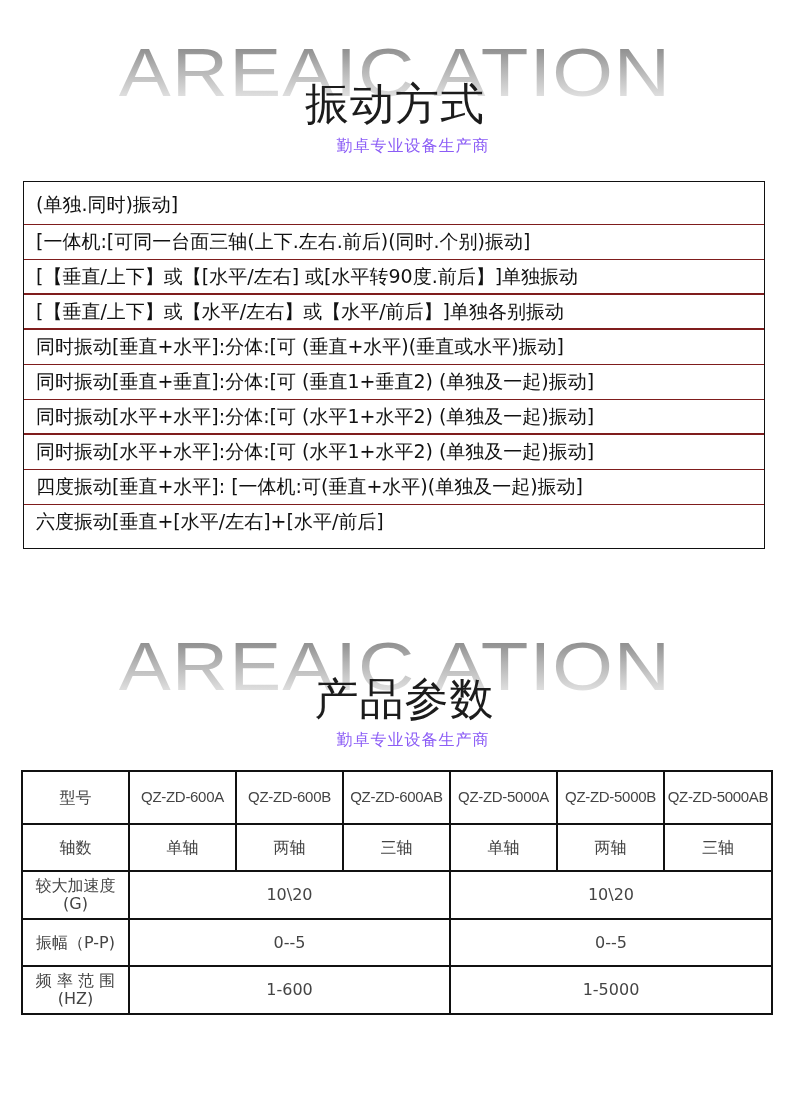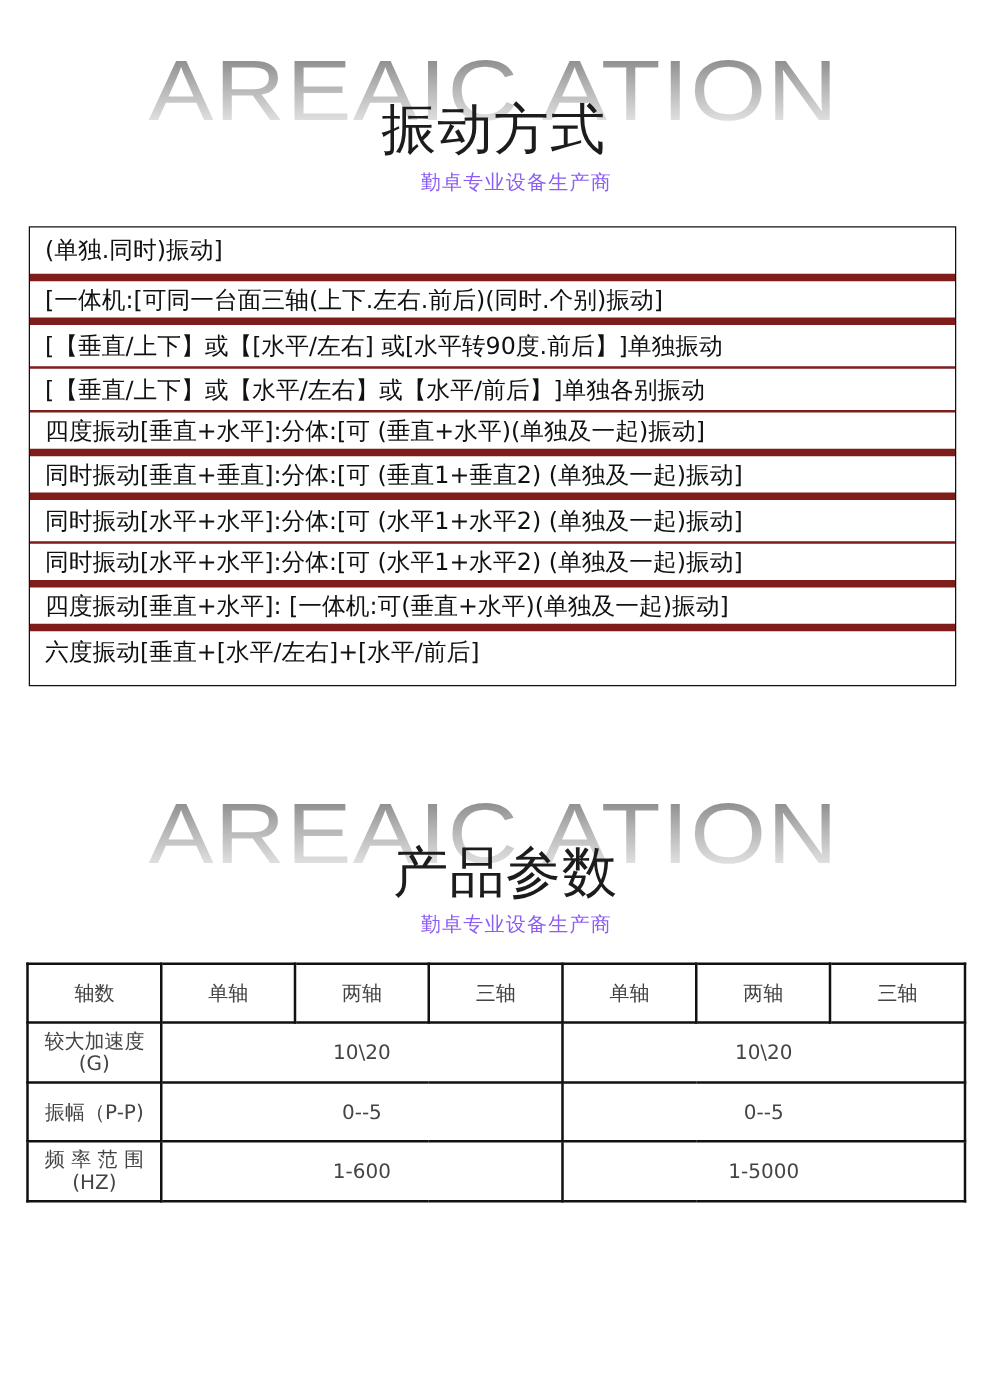--- a/index.html
+++ b/index.html
@@ -22,21 +22,21 @@
     position: absolute; left: 18px; width: 790px; text-align: center;
     font-size: 16px; color: #8b5cf6; line-height: 1; letter-spacing: 1px;
   }
 
   
   .modes {
     position: absolute; left: 23px; top: 181px; width: 742px; height: 368px;
     border: 1px solid #111;
   }
   .mode-row {
-    border-bottom: 6px solid #7f1d1d; height: 35px;
+    border-bottom: 1px solid #7f1d1d; height: 35px;
     display: flex; align-items: center; padding-left: 12px;
     font-size: 19px; color: #111; white-space: nowrap; overflow: hidden;
   }
   .mode-row.first { height: 43px; align-items: flex-end; padding-bottom: 6px; }
   .mode-row.thick { border-bottom-width: 2px; }
   .mode-row.last { border-bottom: none; height: 43px; align-items: flex-start; padding-top: 4px; }
 
   
   .params {
     position: absolute; left: 21px; top: 770px; width: 750px;
@@ -58,21 +58,21 @@
 <div>
   <div class="bg-word" style="top:38px;">AREAIC ATION</div>
   <div class="main-title" style="top:82px;">振动方式</div>
   <div class="sub-title" style="top:138px;">勤卓专业设备生产商</div>
 
   <div class="modes">
     <div class="mode-row first">(单独.同时)振动]</div>
     <div class="mode-row">[一体机:[可同一台面三轴(上下.左右.前后)(同时.个别)振动]</div>
     <div class="mode-row thick">[【垂直/上下】或【[水平/左右] 或[水平转90度.前后】]单独振动</div>
     <div class="mode-row thick">[【垂直/上下】或【水平/左右】或【水平/前后】]单独各别振动</div>
-    <div class="mode-row">四度振动[垂直+水平]:分体:[可 (垂直+水平)(单独及一起)振动]</div>
+    <div class="mode-row">同时振动[垂直+水平]:分体:[可 (垂直+水平)(垂直或水平)振动]</div>
     <div class="mode-row">同时振动[垂直+垂直]:分体:[可 (垂直1+垂直2) (单独及一起)振动]</div>
     <div class="mode-row thick">同时振动[水平+水平]:分体:[可 (水平1+水平2) (单独及一起)振动]</div>
     <div class="mode-row">同时振动[水平+水平]:分体:[可 (水平1+水平2) (单独及一起)振动]</div>
     <div class="mode-row">四度振动[垂直+水平]: [一体机:可(垂直+水平)(单独及一起)振动]</div>
     <div class="mode-row last">六度振动[垂直+[水平/左右]+[水平/前后]</div>
   </div>
 </div>
 
 <div>
   <div class="bg-word" style="top:632px;">AREAIC ATION</div>
@@ -83,20 +83,29 @@
     <colgroup>
       <col style="width:107px">
         <col style="width:107px">
         <col style="width:107px">
         <col style="width:107px">
       <col style="width:107px">
         <col style="width:107px">
         <col style="width:108px">
     </colgroup>
     <tbody>
+        <tr style="height:53px">
+      <td class="label">型号</td>
+      <td class="model">QZ-ZD-600A</td>
+      <td class="model">QZ-ZD-600B</td>
+      <td class="model">QZ-ZD-600AB</td>
+      <td class="model">QZ-ZD-5000A</td>
+      <td class="model">QZ-ZD-5000B</td>
+      <td class="model">QZ-ZD-5000AB</td>
+    </tr>
     <tr style="height:47px">
       <td class="label">轴数</td>
       <td>单轴</td>
       <td>两轴</td>
       <td>三轴</td>
       <td>单轴</td>
       <td>两轴</td>
       <td>三轴</td>
     </tr>
     <tr style="height:48px">

